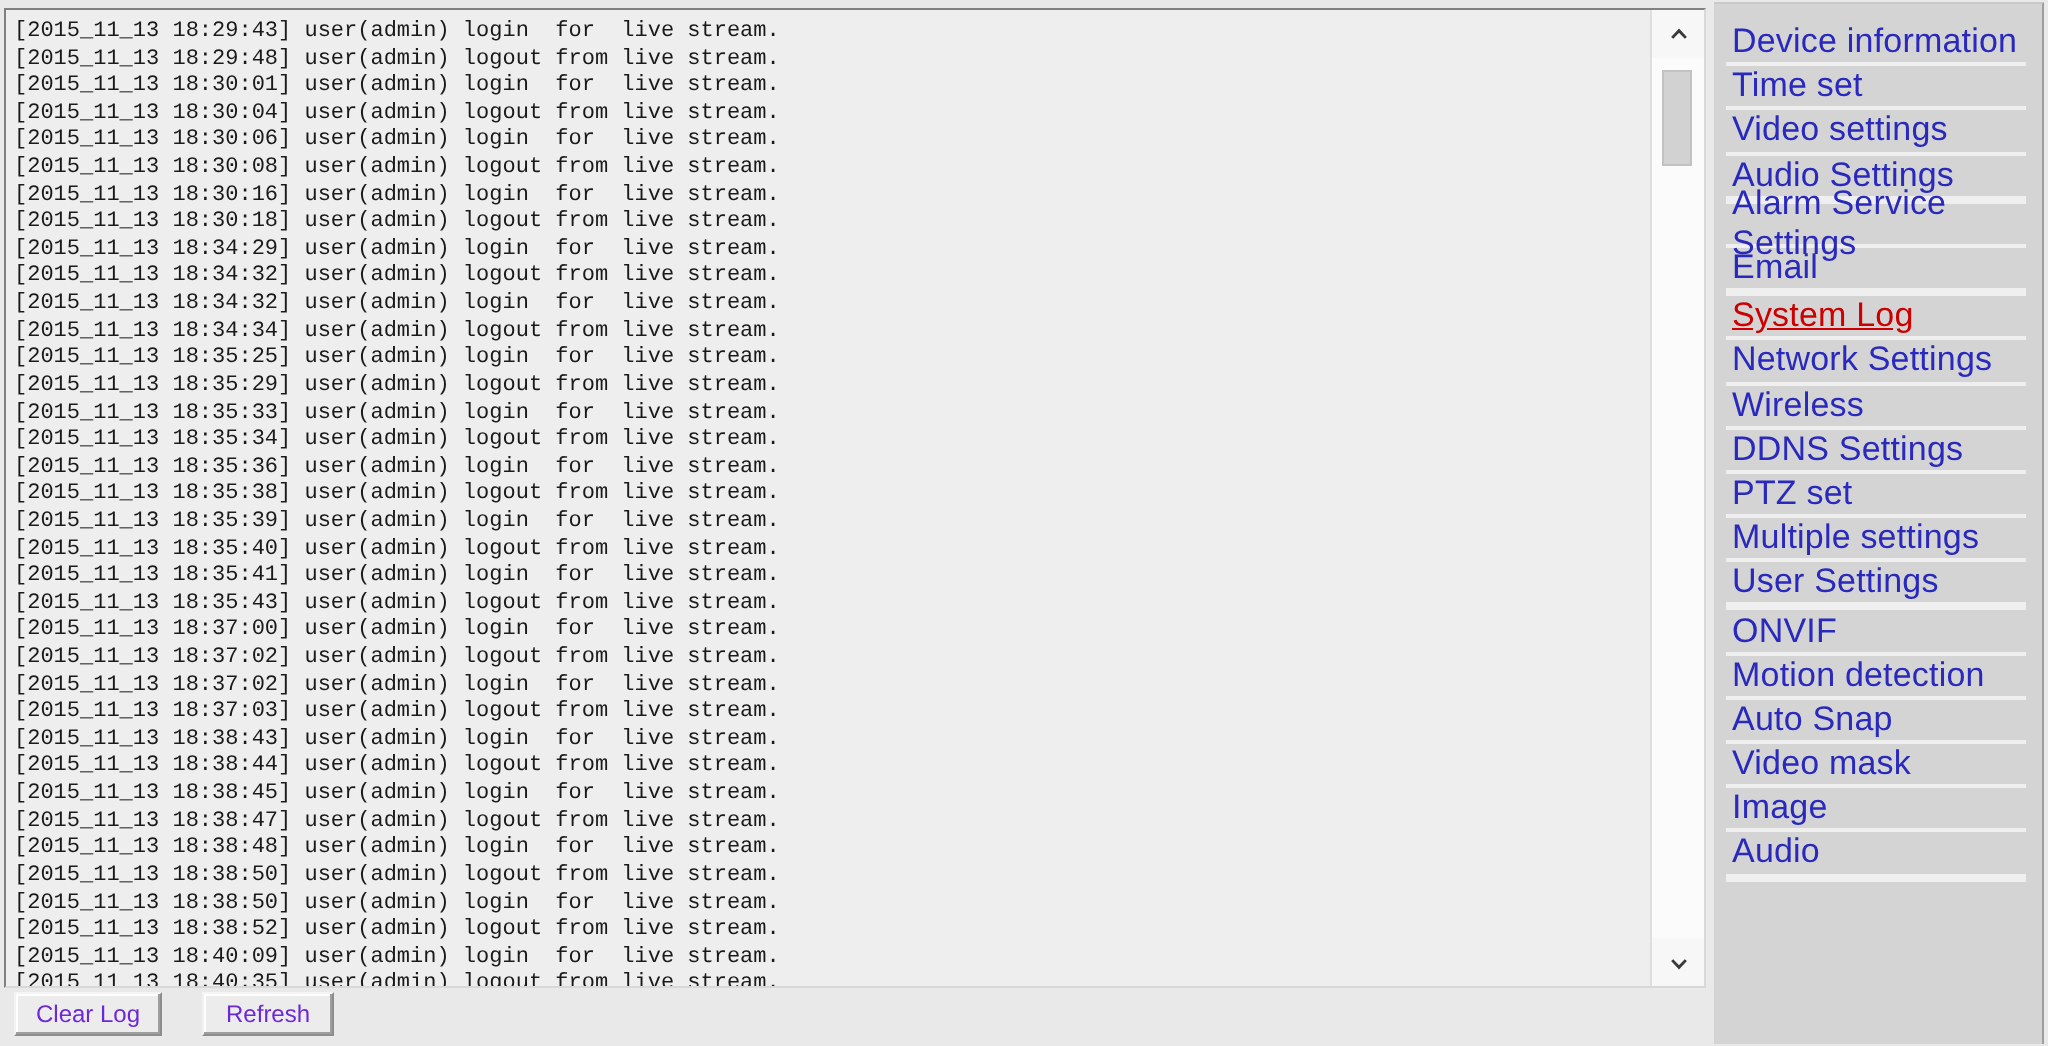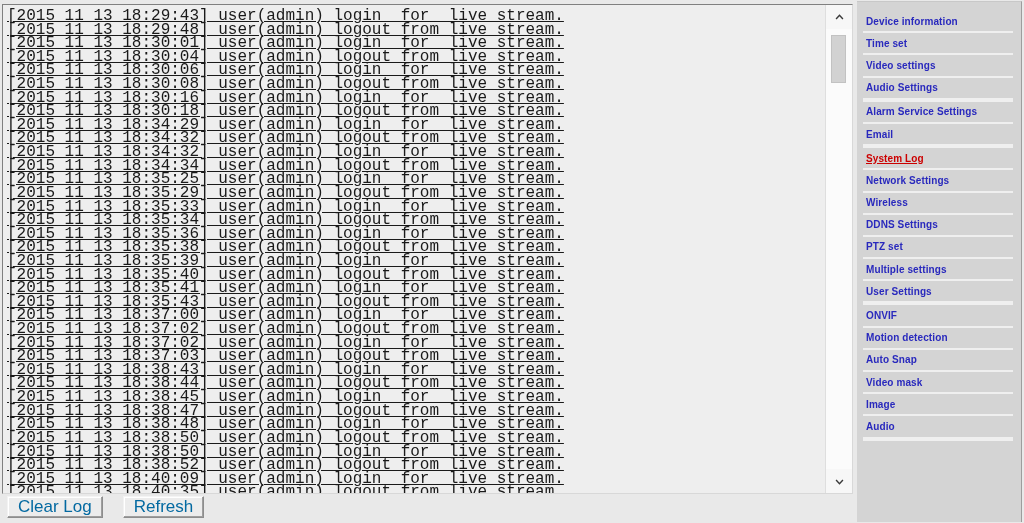--- a/index.html
+++ b/index.html
@@ -43,26 +43,25 @@
     bottom: 0;
     background: #eeeeee;
     overflow: hidden;
   }
   .log-lines {
     position: absolute;
     left: 4px;
     top: 5px;
     right: 4px;
     font-family: "Liberation Mono", "DejaVu Sans Mono", monospace;
-    font-size: 16px;
+    font-size: 11px;
     line-height: 13.62px;
     color: #1a1a1a;
     white-space: pre;
     letter-spacing: 0px;
-    text-decoration: underline;
   }
   .log-line {
     height: 13.62px;
   }
 
   
   .scrollbar {
     position: absolute;
     top: 0;
     right: 0;
@@ -119,22 +118,22 @@
   .btn {
     min-width: 66px;
     height: 22px;
     padding: 0 10px;
     background: #ececec;
     border: 1px solid #8d8d8d;
     border-top-color: #f4f4f4;
     border-left-color: #f2f2f2;
     box-shadow: inset -1px -1px 0 #9e9e9e, inset 1px 1px 0 #ffffff;
     font-family: "Liberation Sans", sans-serif;
-    font-size: 17px;
-    color: #0369a1;
+    font-size: 12px;
+    color: #6d28d9;
     display: flex;
     align-items: center;
     justify-content: center;
     box-sizing: border-box;
     cursor: pointer;
   }
 
   
   .sidebar {
     position: absolute;
@@ -157,25 +156,24 @@
     position: relative;
     height: 20.2px;
     padding-left: 9px;
     display: flex;
     align-items: center;
     box-sizing: border-box;
     cursor: pointer;
   }
   .menu-item .label {
     font-family: "Liberation Sans", sans-serif;
-    font-size: 10px;
-    font-weight: bold;
+    font-size: 17px;
+    font-weight: normal;
     color: #2929bd;
     letter-spacing: 0.1px;
-    text-align: center;
   }
   .menu-item.active .label {
     color: #cc0000;
     text-decoration: underline;
   }
   .menu-sep {
     height: 2px;
     margin: 0 8px 0 6px;
     background: #efefef;
   }

